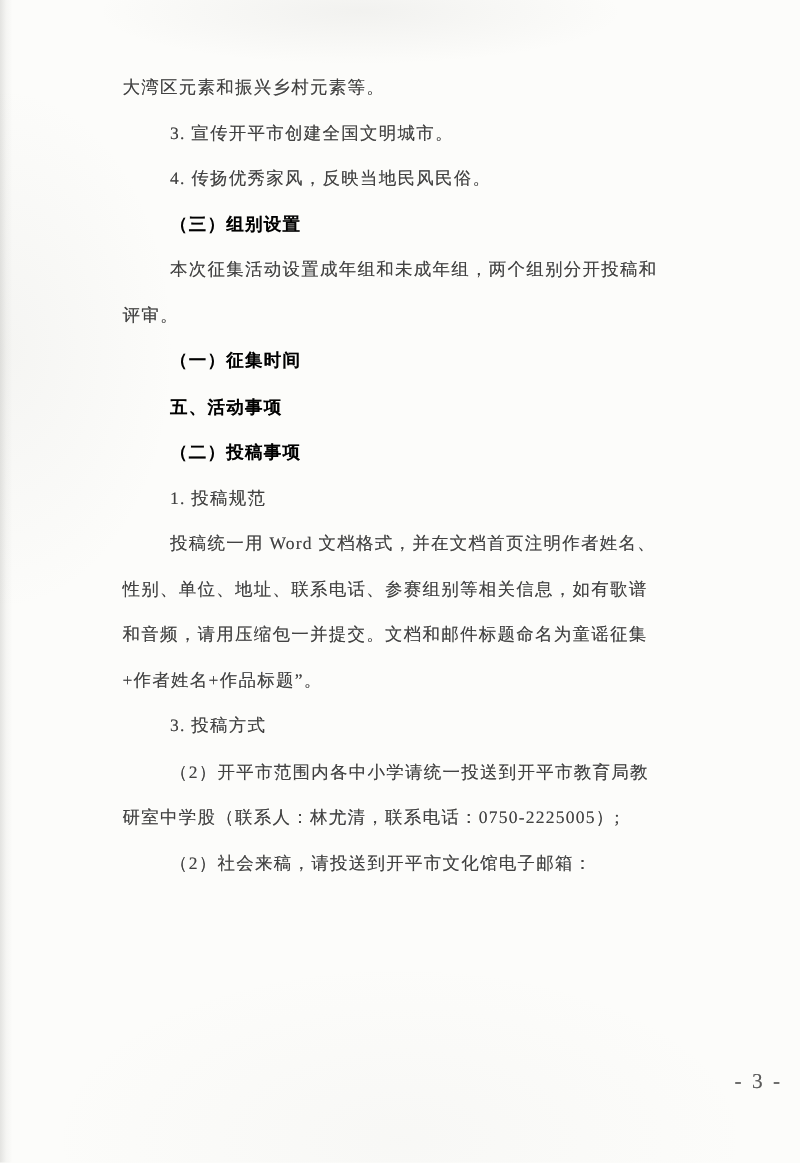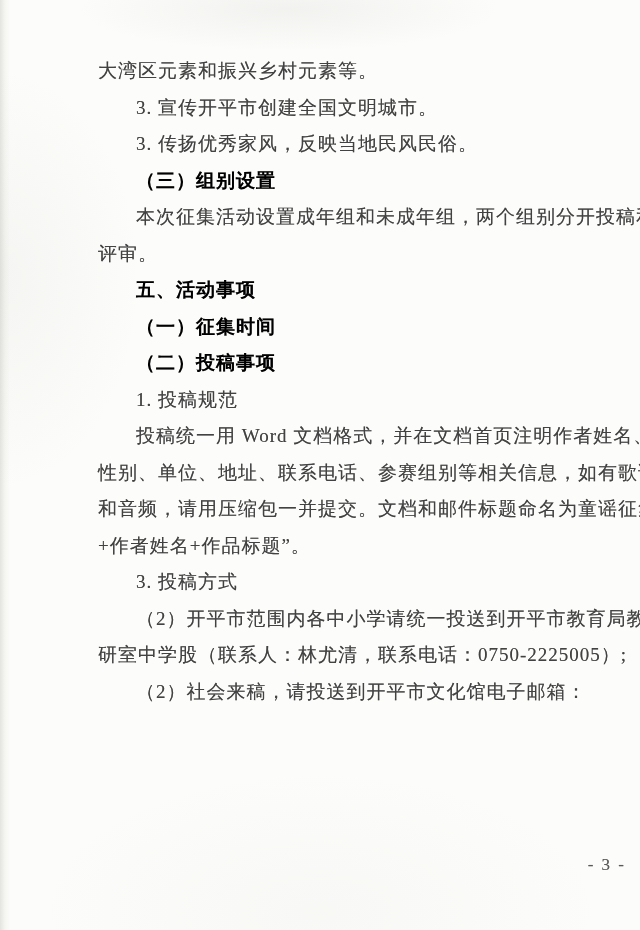--- a/index.html
+++ b/index.html
@@ -27,21 +27,21 @@
   }
   .doc {
     position: absolute;
     top: 53px;
     left: 98px;
     right: 20px;
   }
   .line {
     display: block;
     white-space: nowrap;
-    font-size: 19px;
+    font-size: 14px;
     line-height: 36.5px;
     height: 36.5px;
     letter-spacing: 1px;
     color: #424242;
     text-shadow: 0 0 0.5px rgba(66,66,66,0.55);
   }
   .line.indent {
     padding-left: 38px;
   }
   .line.bold {
@@ -60,26 +60,26 @@
   }
 </style>
 </head>
 <body>
 
 <div class="scan-shading"></div>
 
 <div class="doc">
   <div class="line">大湾区元素和振兴乡村元素等。</div>
   <div class="line indent">3. 宣传开平市创建全国文明城市。</div>
-  <div class="line indent">3. 传扬优秀家风，反映当地民风民俗。</div>
+  <div class="line indent">4. 传扬优秀家风，反映当地民风民俗。</div>
   <div class="line indent bold">（三）组别设置</div>
   <div class="line indent">本次征集活动设置成年组和未成年组，两个组别分开投稿和</div>
   <div class="line">评审。</div>
+  <div class="line indent bold">（一）征集时间</div>
   <div class="line indent bold">五、活动事项</div>
-  <div class="line indent bold">（一）征集时间</div>
   <div class="line indent bold">（二）投稿事项</div>
   <div class="line indent">1. 投稿规范</div>
   <div class="line indent">投稿统一用 Word 文档格式，并在文档首页注明作者姓名、</div>
   <div class="line">性别、单位、地址、联系电话、参赛组别等相关信息，如有歌谱</div>
   <div class="line">和音频，请用压缩包一并提交。文档和邮件标题命名为童谣征集</div>
   <div class="line">+作者姓名+作品标题”。</div>
   <div class="line indent">3. 投稿方式</div>
   <div class="line indent">（2）开平市范围内各中小学请统一投送到开平市教育局教</div>
   <div class="line">研室中学股（联系人：林尤清，联系电话：0750-2225005）;</div>
   <div class="line indent">（2）社会来稿，请投送到开平市文化馆电子邮箱：</div>

